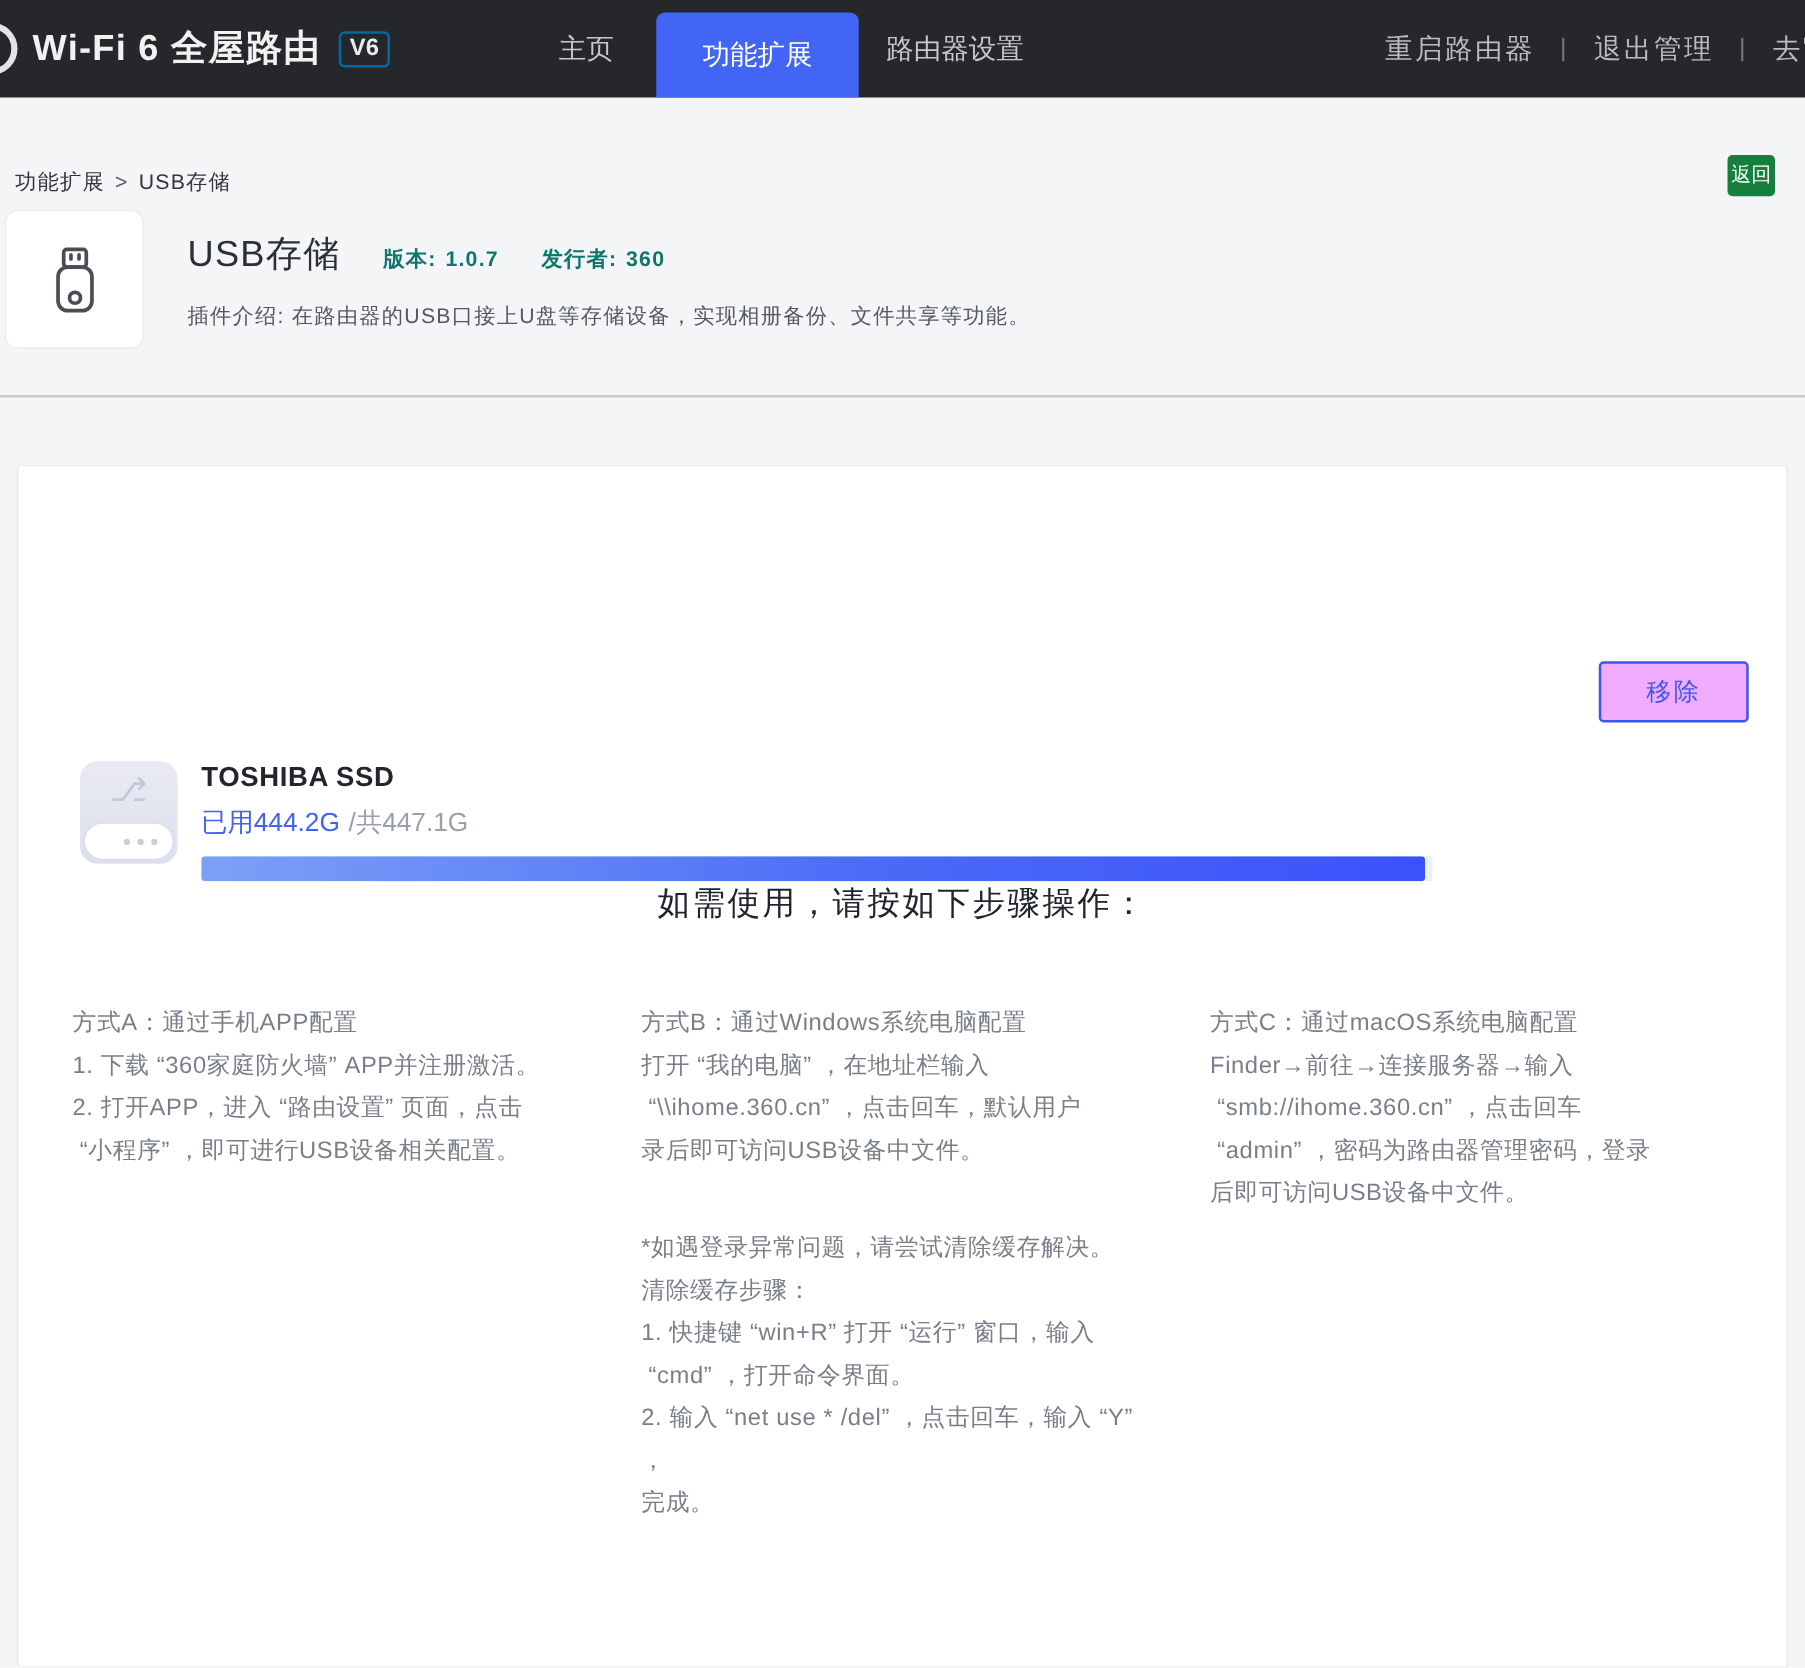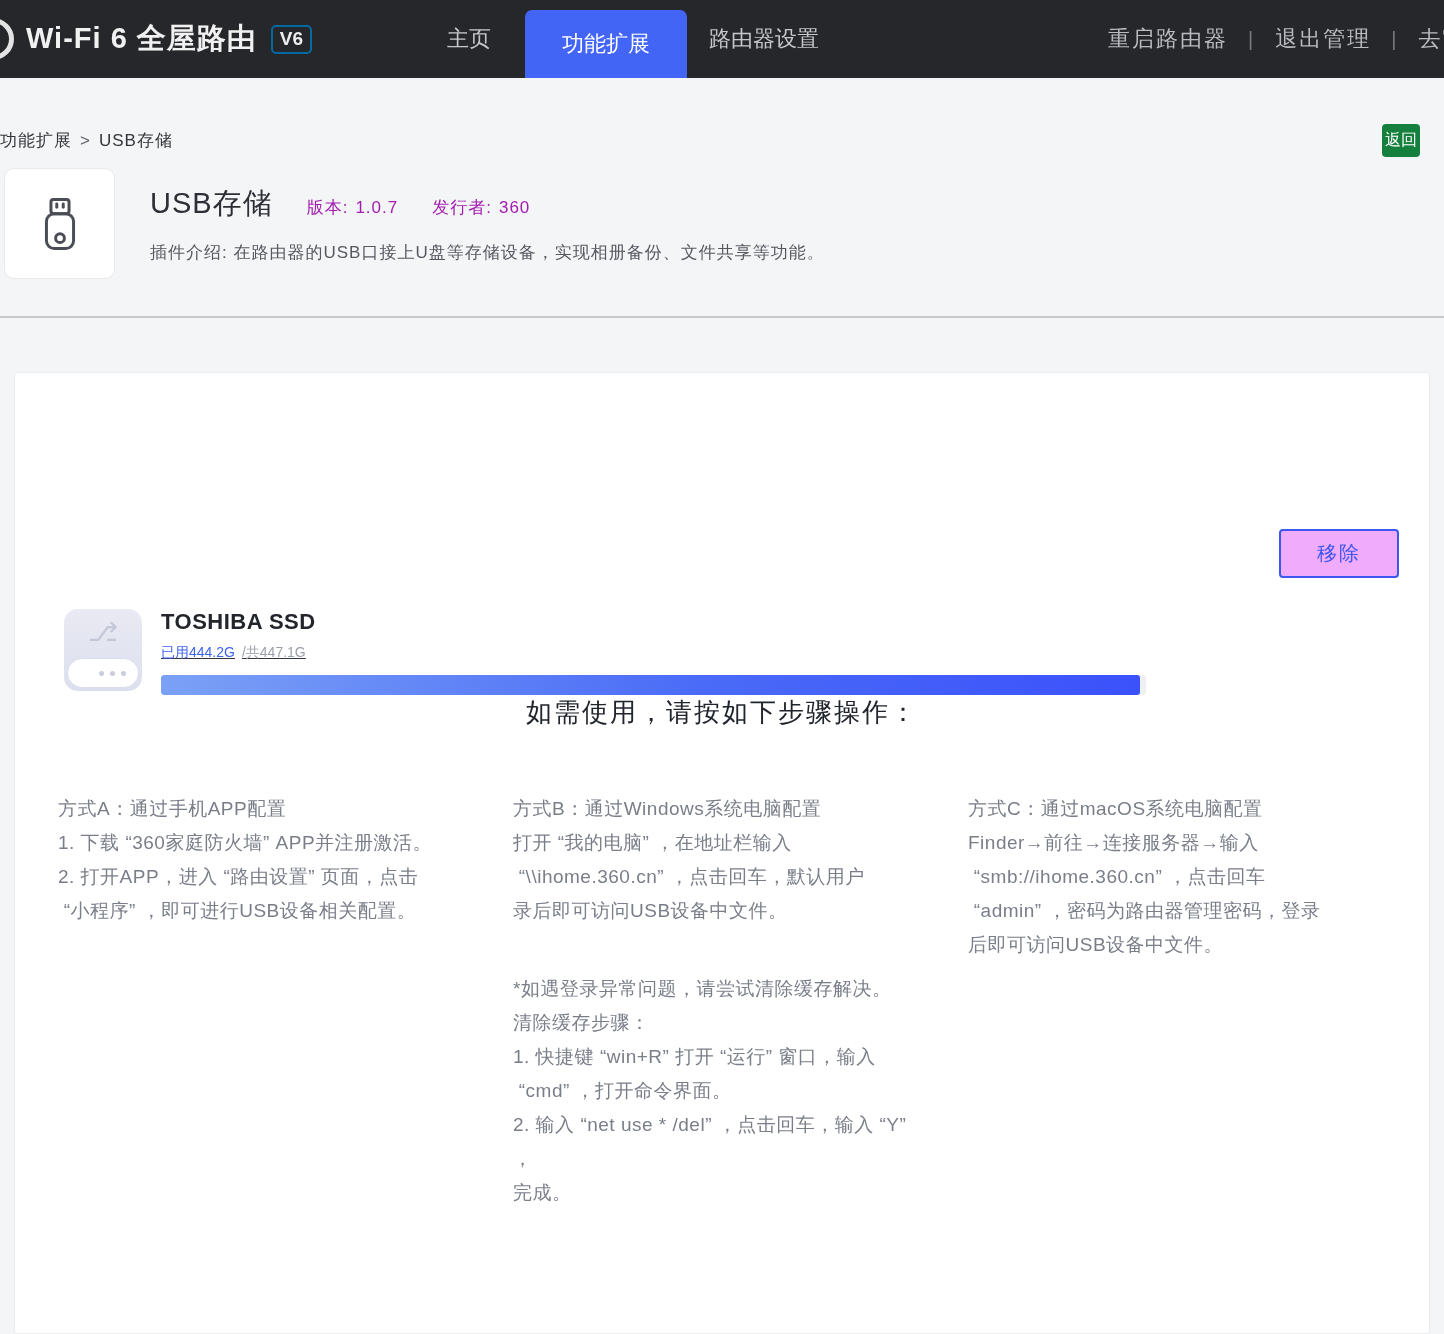--- a/index.html
+++ b/index.html
@@ -33,40 +33,40 @@
   .nav-tab.settings { padding:0 22px; }
   .nav-actions {
     position:absolute; left:1096px; top:0; height:78px; display:flex; align-items:center;
     font-size:22px; color:#b9bbc0; letter-spacing:2px; white-space:nowrap;
   }
   .nav-action { padding:0 12px; cursor:pointer; }
   .nav-sep { color:#77797e; font-size:20px; padding:0 8px; }
 
   
   .breadcrumb-row {
-    margin-top:46px; height:33px; padding:0 24px 0 0;
-    display:flex; justify-content:space-between; align-items:center;
+    margin-top:46px; height:33px; padding:0 24px 0 12px;
+    display:flex; justify-content:space-between; align-items:flex-end;
   }
   .breadcrumb { font-size:17px; color:#33353a; letter-spacing:1px; }
   .crumb-sep { margin:0 8px; color:#5a5d63; }
   .back-btn {
     width:38px; height:33px; background:#15803d; color:#fff; border:none;
     border-radius:4px; font-size:16px; font-family:inherit; cursor:pointer;
   }
 
   
   .plugin-header { margin-top:11px; padding-left:4px; display:flex; gap:35px; }
   .plugin-icon-box {
     width:111px; height:111px; background:#ffffff; border:1px solid #e9eaec;
     border-radius:10px; display:flex; align-items:center; justify-content:center; flex:none;
   }
   .plugin-info { padding-top:16px; }
   .plugin-title-row { display:flex; align-items:baseline; }
   .plugin-title { font-size:29px; font-weight:500; color:#2c2f37; letter-spacing:1px; }
-  .plugin-meta { font-size:17px; color:#a21caf; margin-left:34px; letter-spacing:1px; }
+  .plugin-meta { font-size:17px; color:#0f766e; margin-left:34px; letter-spacing:1px;font-weight:bold; }
   .plugin-meta .meta-val { margin-left:7px; }
   .plugin-desc { margin-top:17px; font-size:17px; color:#55585f; letter-spacing:1px; }
 
   .divider { margin-top:37px; height:2px; background:#c8c9cc; }
 
   
   .card {
     position:relative; margin:54px 14px 0; width:1416px; min-height:962px;
     background:#ffffff; border:1px solid #ecedef; border-radius:3px;
     box-shadow:0 1px 3px rgba(0,0,0,0.03);
@@ -89,21 +89,21 @@
   }
   .drive-pill {
     position:absolute; left:3px; right:3px; bottom:3px; height:30px;
     background:#ffffff; border:1px solid #dadded; border-radius:15px;
     display:flex; align-items:center; justify-content:flex-end; padding-right:12px; gap:6px;
   }
   .drive-dot { width:5px; height:5px; border-radius:50%; background:#c9cdda; }
 
   .device-info { padding-top:0; }
   .device-name { font-size:22px; font-weight:bold; color:#23252c; letter-spacing:0.5px; }
-  .device-usage { margin-top:9px; font-size:14px;text-decoration:underline; }
+  .device-usage { margin-top:9px; font-size:21px; }
   .device-usage .used { color:#3f63f3; }
   .device-usage .total { color:#9aa0ab; margin-left:7px; }
   .progress-track {
     margin-top:13px; width:985px; height:20px; background:#eef0f4; border-radius:3px; overflow:hidden;
   }
   .progress-fill {
     height:100%; border-radius:3px;
     background:linear-gradient(90deg,#7ba1f6 0%,#4a6bf7 55%,#3b51fb 100%);
   }
 

